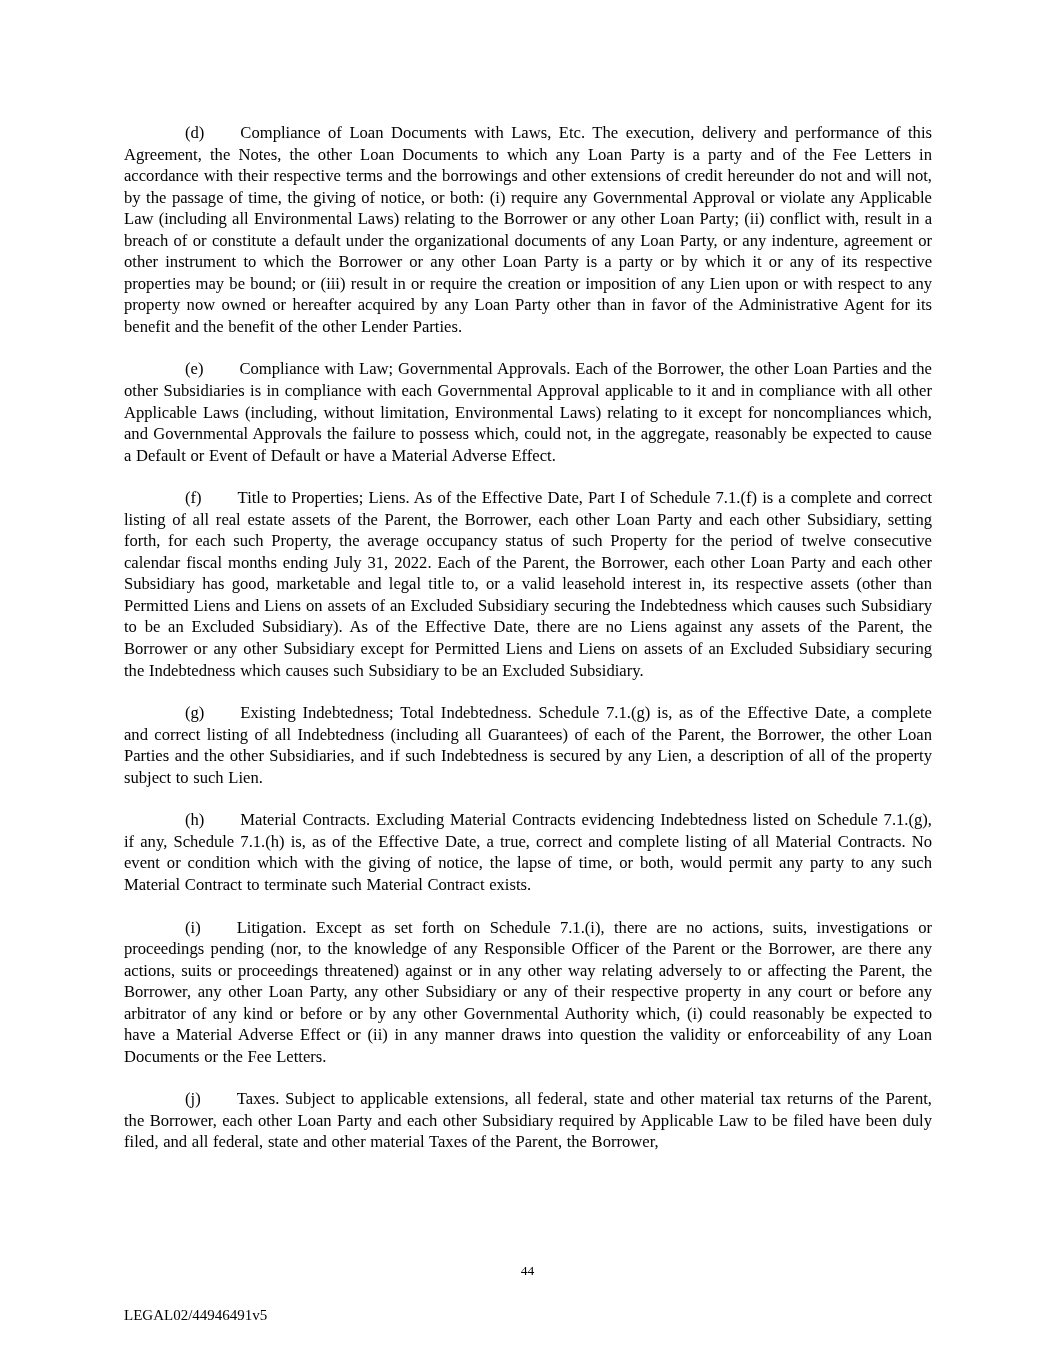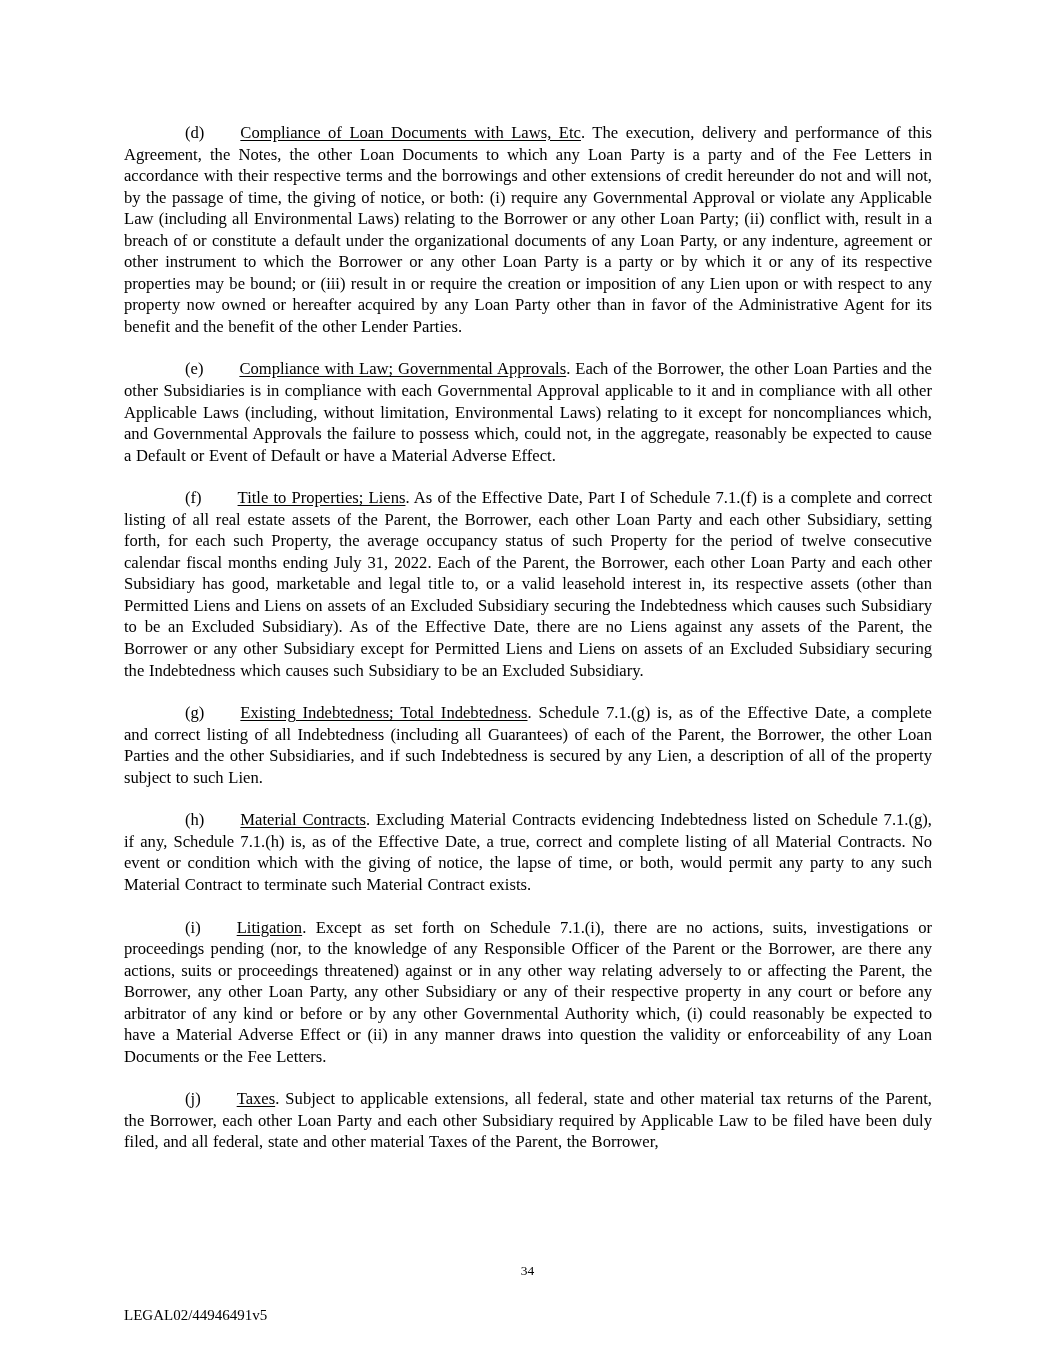--- a/index.html
+++ b/index.html
@@ -28,21 +28,20 @@
     text-indent: 61px;
     font-size: 16.6px;
     line-height: 21.55px;
     word-spacing: 0.5px;
   }
   .tab {
     display: inline-block;
     width: 36px;
   }
   .heading {
-    text-decoration: underline;
     text-underline-offset: 2px;
   }
   .page-number {
     position: absolute;
     top: 1263px;
     left: 0;
     width: 100%;
     text-align: center;
     font-size: 13.5px;
     line-height: 16px;
@@ -62,15 +61,15 @@
 <div class="page">
   <div class="content">
       <p class="para"><span>(d)</span><span class="tab"></span><span class="heading">Compliance of Loan Documents with Laws, Etc</span><span>.  The execution, delivery and performance of this Agreement, the Notes, the other Loan Documents to which any Loan Party is a party and of the Fee Letters in accordance with their respective terms and the borrowings and other extensions of credit hereunder do not and will not, by the passage of time, the giving of notice, or both:  (i) require any Governmental Approval or violate any Applicable Law (including all Environmental Laws) relating to the Borrower or any other Loan Party; (ii) conflict with, result in a breach of or constitute a default under the organizational documents of any Loan Party, or any indenture, agreement or other instrument to which the Borrower or any other Loan Party is a party or by which it or any of its respective properties may be bound; or (iii) result in or require the creation or imposition of any Lien upon or with respect to any property now owned or hereafter acquired by any Loan Party other than in favor of the Administrative Agent for its benefit and the benefit of the other Lender Parties.</span></p>
       <p class="para"><span>(e)</span><span class="tab"></span><span class="heading">Compliance with Law; Governmental Approvals</span><span>.  Each of the Borrower, the other Loan Parties and the other Subsidiaries is in compliance with each Governmental Approval applicable to it and in compliance with all other Applicable Laws (including, without limitation, Environmental Laws) relating to it except for noncompliances which, and Governmental Approvals the failure to possess which, could not, in the aggregate, reasonably be expected to cause a Default or Event of Default or have a Material Adverse Effect.</span></p>
       <p class="para"><span>(f)</span><span class="tab"></span><span class="heading">Title to Properties; Liens</span><span>.  As of the Effective Date, Part I of Schedule 7.1.(f) is a complete and correct listing of all real estate assets of the Parent, the Borrower, each other Loan Party and each other Subsidiary, setting forth, for each such Property, the average occupancy status of such Property for the period of twelve consecutive calendar fiscal months ending July 31, 2022.  Each of the Parent, the Borrower, each other Loan Party and each other Subsidiary has good, marketable and legal title to, or a valid leasehold interest in, its respective assets (other than Permitted Liens and Liens on assets of an Excluded Subsidiary securing the Indebtedness which causes such Subsidiary to be an Excluded Subsidiary).  As of the Effective Date, there are no Liens against any assets of the Parent, the Borrower or any other Subsidiary except for Permitted Liens and Liens on assets of an Excluded Subsidiary securing the Indebtedness which causes such Subsidiary to be an Excluded Subsidiary.</span></p>
       <p class="para"><span>(g)</span><span class="tab"></span><span class="heading">Existing Indebtedness; Total Indebtedness</span><span>.  Schedule 7.1.(g) is, as of the Effective Date, a complete and correct listing of all Indebtedness (including all Guarantees) of each of the Parent, the Borrower, the other Loan Parties and the other Subsidiaries, and if such Indebtedness is secured by any Lien, a description of all of the property subject to such Lien.</span></p>
       <p class="para"><span>(h)</span><span class="tab"></span><span class="heading">Material Contracts</span><span>.  Excluding Material Contracts evidencing Indebtedness listed on Schedule 7.1.(g), if any, Schedule 7.1.(h) is, as of the Effective Date, a true, correct and complete listing of all Material Contracts.  No event or condition which with the giving of notice, the lapse of time, or both, would permit any party to any such Material Contract to terminate such Material Contract exists.</span></p>
       <p class="para"><span>(i)</span><span class="tab"></span><span class="heading">Litigation</span><span>.  Except as set forth on Schedule 7.1.(i), there are no actions, suits, investigations or proceedings pending (nor, to the knowledge of any Responsible Officer of the Parent or the Borrower, are there any actions, suits or proceedings threatened) against or in any other way relating adversely to or affecting the Parent, the Borrower, any other Loan Party, any other Subsidiary or any of their respective property in any court or before any arbitrator of any kind or before or by any other Governmental Authority which, (i) could reasonably be expected to have a Material Adverse Effect or (ii) in any manner draws into question the validity or enforceability of any Loan Documents or the Fee Letters.</span></p>
       <p class="para"><span>(j)</span><span class="tab"></span><span class="heading">Taxes</span><span>.  Subject to applicable extensions, all federal, state and other material tax returns of the Parent, the Borrower, each other Loan Party and each other Subsidiary required by Applicable Law to be filed have been duly filed, and all federal, state and other material Taxes of the Parent, the Borrower,</span></p>
     </div>
-  <div class="page-number">34</div>
+  <div class="page-number">44</div>
   <div class="doc-id">LEGAL02/44946491v5</div>
 </div>
 
 </body></html>

